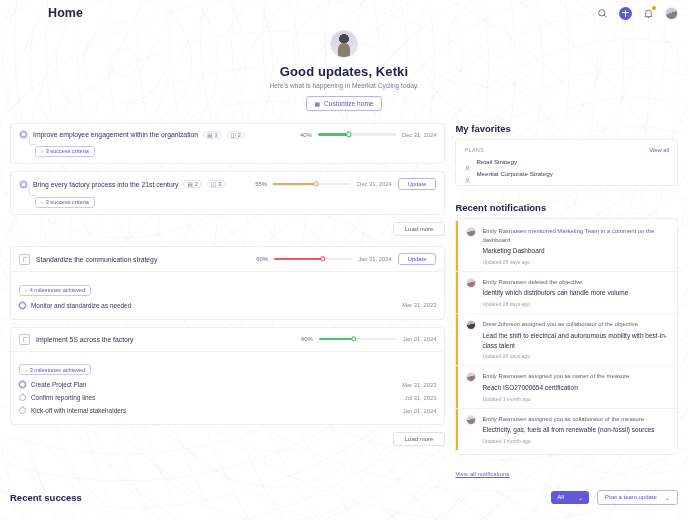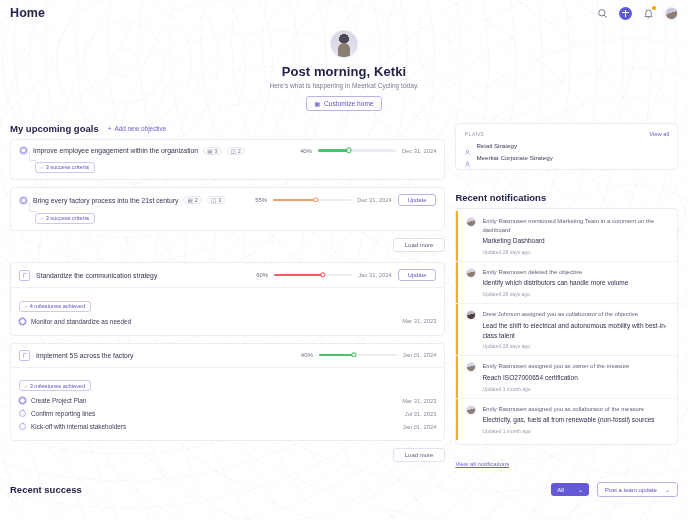--- a/index.html
+++ b/index.html
@@ -21,21 +21,21 @@
   }
 
   
   .topbar {
     height: 26px;
     display: flex; align-items: center;
     padding: 0 10px;
     position: relative; z-index: 5;
   }
   .topbar .title {
-    font-size: 12.5px; font-weight: 700; letter-spacing: .1px; color: #26264a;
+    font-size: 12.5px; font-weight: 700; letter-spacing: .1px; color: #26264a; margin-left: 38px;
   }
   .topbar .spacer { flex: 1; }
   .topbar .icons { display: flex; align-items: center; gap: 10px; }
   .ic { width: 13px; height: 13px; display:inline-flex; align-items:center; justify-content:center; }
   .ic svg { display: block; }
   .round-btn {
     width: 13px; height: 13px; border-radius: 50%;
     background: #5b5bd6; display: inline-flex; align-items: center; justify-content: center;
   }
   .round-btn:after {
@@ -240,39 +240,32 @@
           <path d="M6.6 13.2a1.6 1.6 0 0 0 2.8 0"></path>
         </svg>
       <span class="bell-dot"></span>
     </span>
     <span class="avatar-sm"></span>
   </div>
 </div>
 
 <div class="hero">
   <div class="hero-avatar"></div>
-  <h1>Post morning, Ketki</h1>
+  <h1>Good updates, Ketki</h1>
   <p>Here's what is happening in Meerkat Cycling today.</p>
   <button class="customize-btn">
     <span class="gl">▦</span>
     <span>Customize home</span>
   </button>
 </div>
 
 <div class="cols">
 
   <div class="col-left">
 
-    <div class="sec-head">
-      <span class="sec-title">My upcoming goals</span>
-      <span class="sec-link">
-        <span>+</span>
-        <span>Add new objective</span>
-      </span>
-    </div>
 
     <div class="card">
       <div class="goal-row">
         <div class="goal-top">
           <span class="goal-ring"></span>
           <span class="goal-name">Improve employee engagement within the organization</span>
           <span class="pillico">
             <span>▤</span>
             <span>3</span>
           </span>
@@ -393,20 +386,23 @@
           <span class="mile-name">Kick-off with internal stakeholders</span>
           <span class="mile-date">Jan 01, 2024</span>
         </div>
       </div>
     </div>
 
     <button class="load-more">Load more</button>
   </div>
 
   <div class="col-right">
+    <div class="sec-head">
+      <span class="sec-title">My favorites</span>
+    </div>
     <div class="card fav-card">
       <div class="fav-head">
         <span class="fav-label">PLANS</span>
         <span class="view-all">View all</span>
       </div>
       <div class="fav-item">
         <span class="fav-ico">
           <svg width="7" height="7" viewBox="0 0 16 16" fill="none" stroke="#8b84c9" stroke-width="1.4">
               <circle cx="8" cy="5" r="2.6"></circle>
               <path d="M3.2 13c0-2.6 2.2-4.2 4.8-4.2S12.8 10.4 12.8 13"></path>
@@ -418,21 +414,21 @@
         <span class="fav-ico">
           <svg width="7" height="7" viewBox="0 0 16 16" fill="none" stroke="#8b84c9" stroke-width="1.4">
               <circle cx="8" cy="5" r="2.6"></circle>
               <path d="M3.2 13c0-2.6 2.2-4.2 4.8-4.2S12.8 10.4 12.8 13"></path>
             </svg>
         </span>
         <span class="fav-text">Meerkat Corporate Strategy</span>
       </div>
     </div>
 
-    <div class="sec-head" style="margin-top:22px;">
+    <div class="sec-head" style="margin-top:16px;">
       <span class="sec-title">Recent notifications</span>
     </div>
     <div class="card notif-card">
       <div class="notif-item">
         <span class="n-avatar"></span>
         <div class="n-body">
           <div class="n-line1">Emily Rasmusen mentioned Marketing Team in a comment on the dashboard</div>
           <div class="n-line2">Marketing Dashboard</div>
           <div class="n-time">Updated 28 days ago</div>
         </div>

